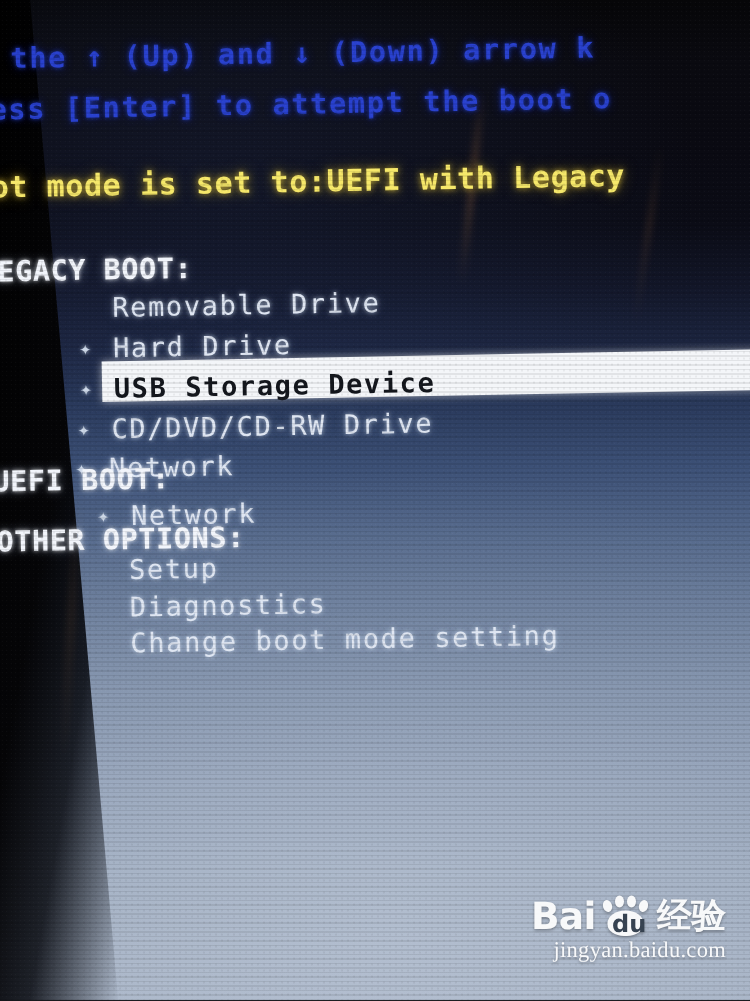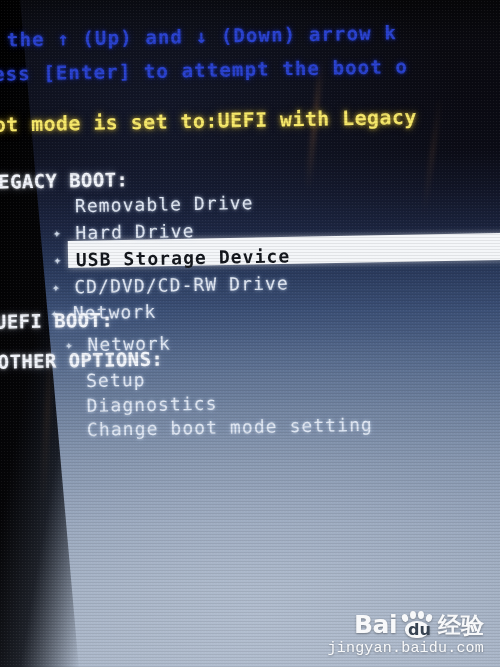--- a/index.html
+++ b/index.html
@@ -182,21 +182,21 @@
     font-weight: 700;
   }
   .item-selected .bullet {
     color: #cdd8e8;
   }
 
   
   .watermark {
     position: absolute;
     right: 16px;
-    bottom: 10px;
+    bottom: 24px;
     text-align: right;
     opacity: 0.92;
     pointer-events: none;
   }
   .wm-row {
     display: flex;
     align-items: flex-end;
     justify-content: flex-end;
     gap: 2px;
     filter: drop-shadow(0 1px 1px rgba(0,0,0,0.35));
@@ -237,21 +237,21 @@
   .wm-cn {
     color: #ffffff;
     font-family: "DejaVu Sans", "Liberation Sans", sans-serif;
     font-size: 23px;
     font-weight: 700;
     line-height: 1;
     margin-left: 1px;
   }
   .wm-url {
     color: #ffffff;
-    font-family: Liberation Mono, monospace;
+    font-family: Liberation Serif, serif;
     font-size: 15px;
     letter-spacing: 0.2px;
     margin-top: 3px;
     filter: drop-shadow(0 1px 1px rgba(0,0,0,0.35));
     margin-left: 46px;
   }
 </style>
 </head>
 <body>
 

